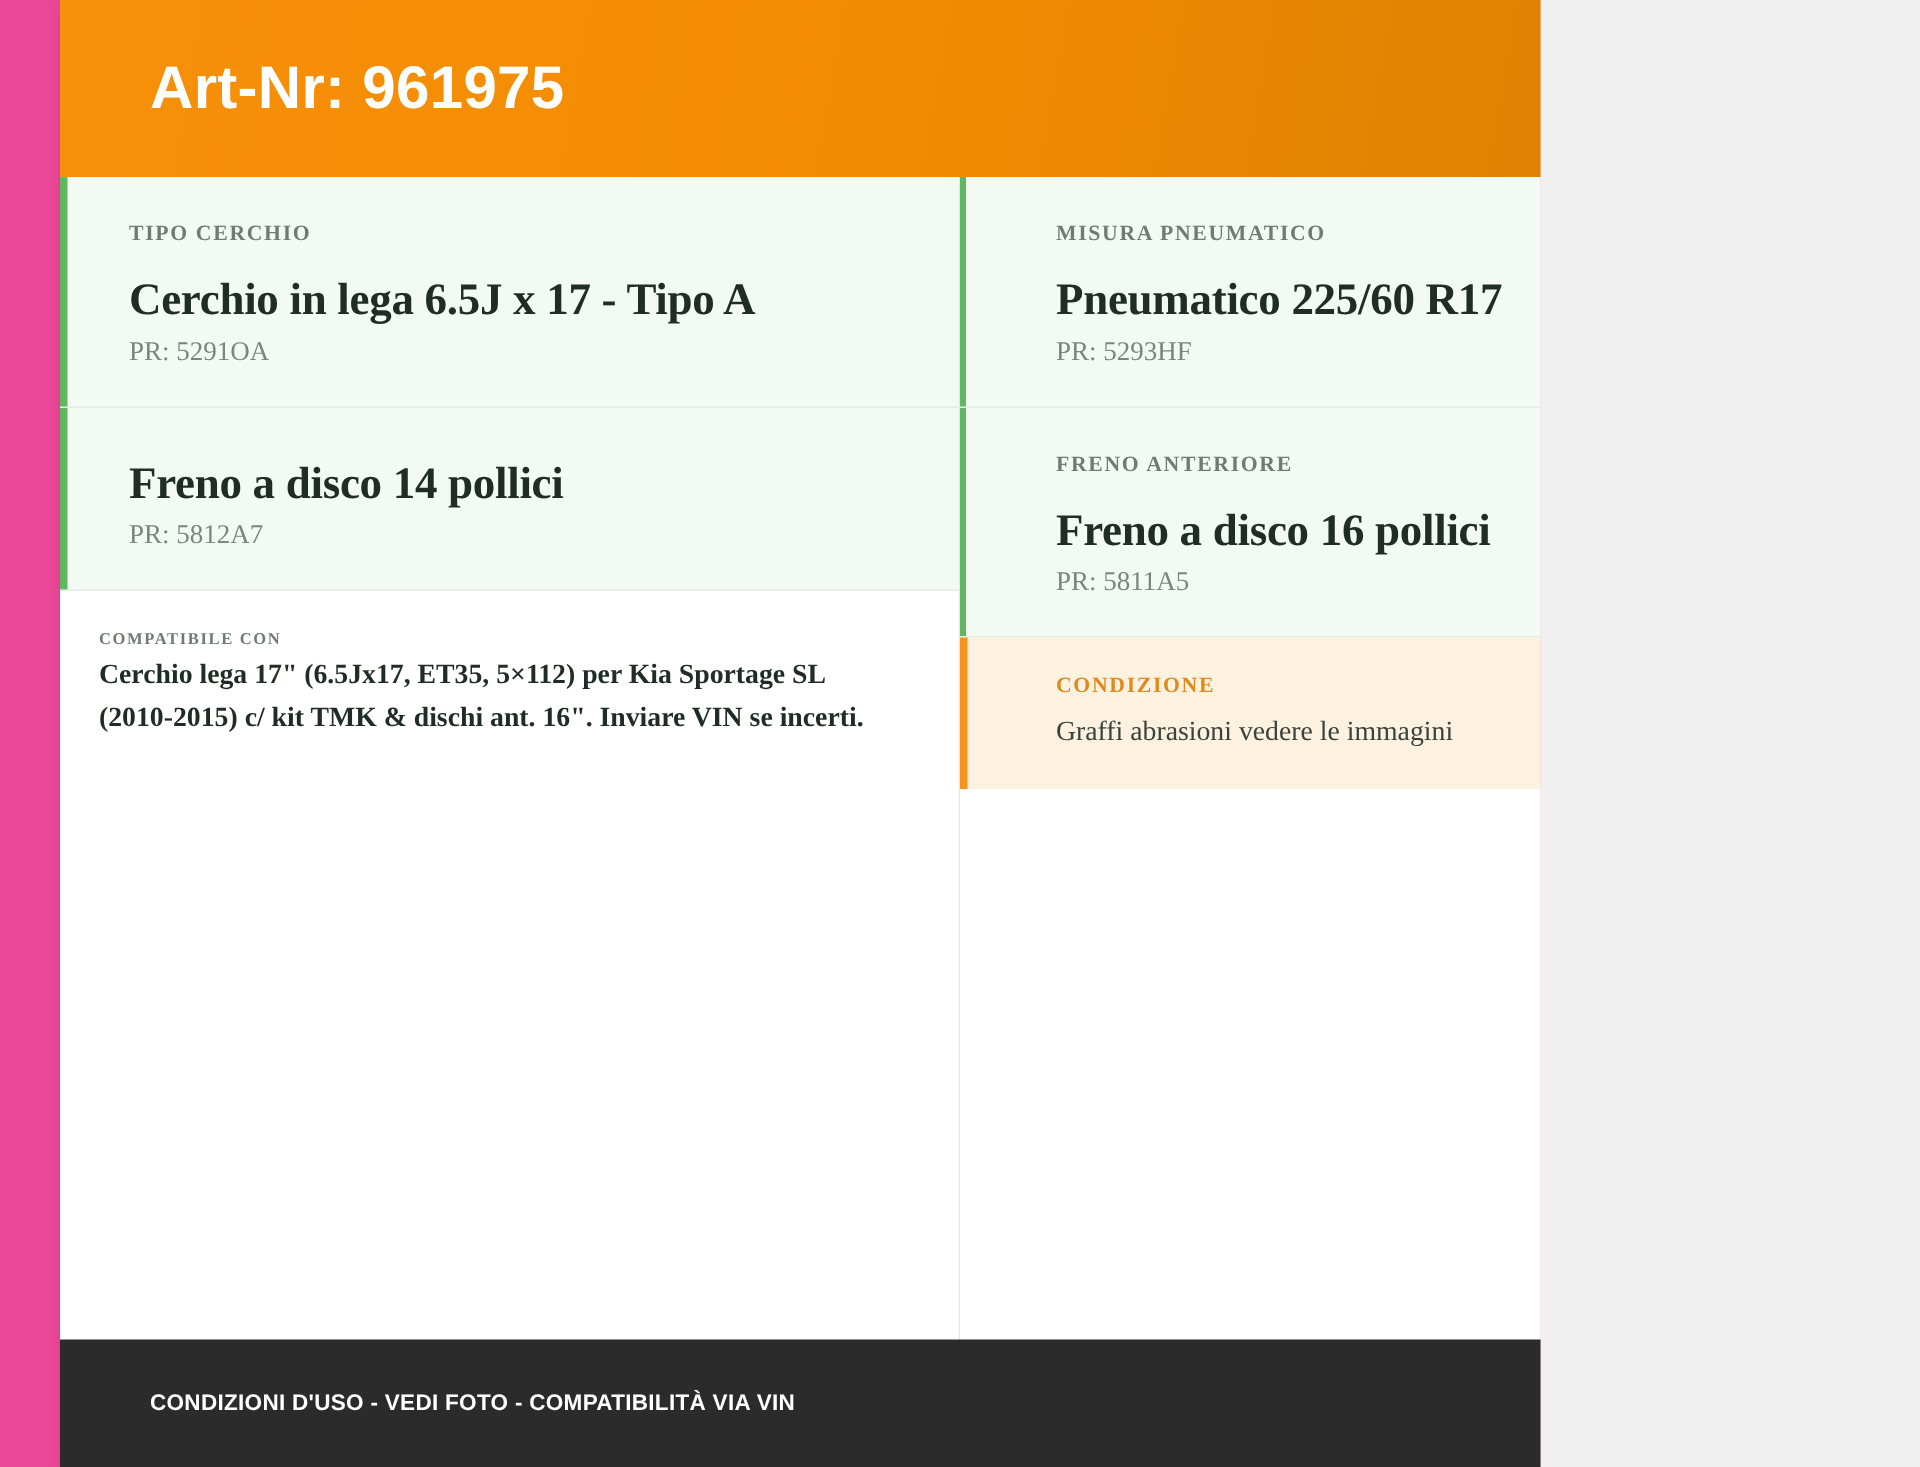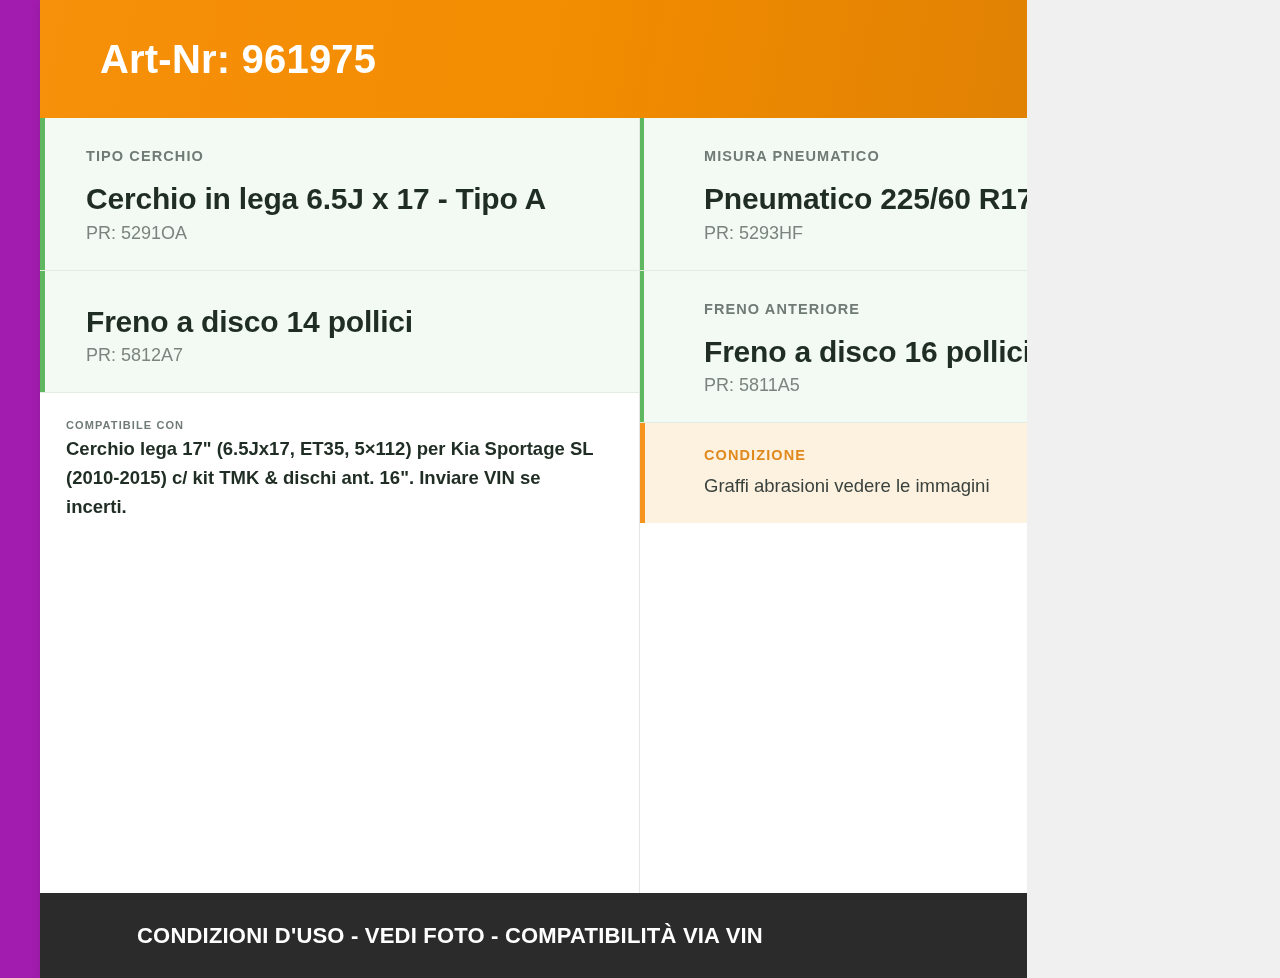--- a/index.html
+++ b/index.html
@@ -5,21 +5,21 @@
   html, body {
     margin: 0;
     padding: 0;
     background: #f0f0f0;
     font-family: "Liberation Sans", sans-serif;
   }
   #page {
     position: relative;
     width: 1027px;
     height: 978px;
-    background: #a21caf;
+    background: #ec4899;
     overflow: hidden;
   }
   .card {
     position: absolute;
     left: 40px;
     top: 0;
     width: 1200px;
     height: 978px;
     background: #ffffff;
     box-shadow: 0 2px 10px rgba(0,0,0,0.10);
@@ -45,20 +45,21 @@
   }
   
   .body {
     flex: 1 1 auto;
     display: flex;
     min-height: 0;
   }
   .col {
     display: flex;
     flex-direction: column;
+    font-family: Liberation Serif, serif;
   }
   .col-left {
     width: 600px;
     border-right: 1px solid #e4e7e4;
     box-sizing: border-box;
   }
   .col-right {
     width: 599px;
   }
   .spec {
@@ -155,24 +156,23 @@
     height: 85px;
     background: #2b2b2b;
     display: flex;
     align-items: center;
     padding: 0 0 0 60px;
     box-sizing: border-box;
     position: relative;
   }
   .footer-text {
     color: #ffffff;
-    font-size: 22px;
+    font-size: 15px;
     font-weight: bold;
     letter-spacing: 0.2px;
-    margin-left: 37px;
   }
   .stamp {
     position: absolute;
     right: 30px;
     top: 6px;
     width: 120px;
     height: 72px;
     background: #f6f2ea;
     border: 2px solid #7b7b7b;
     box-sizing: border-box;

